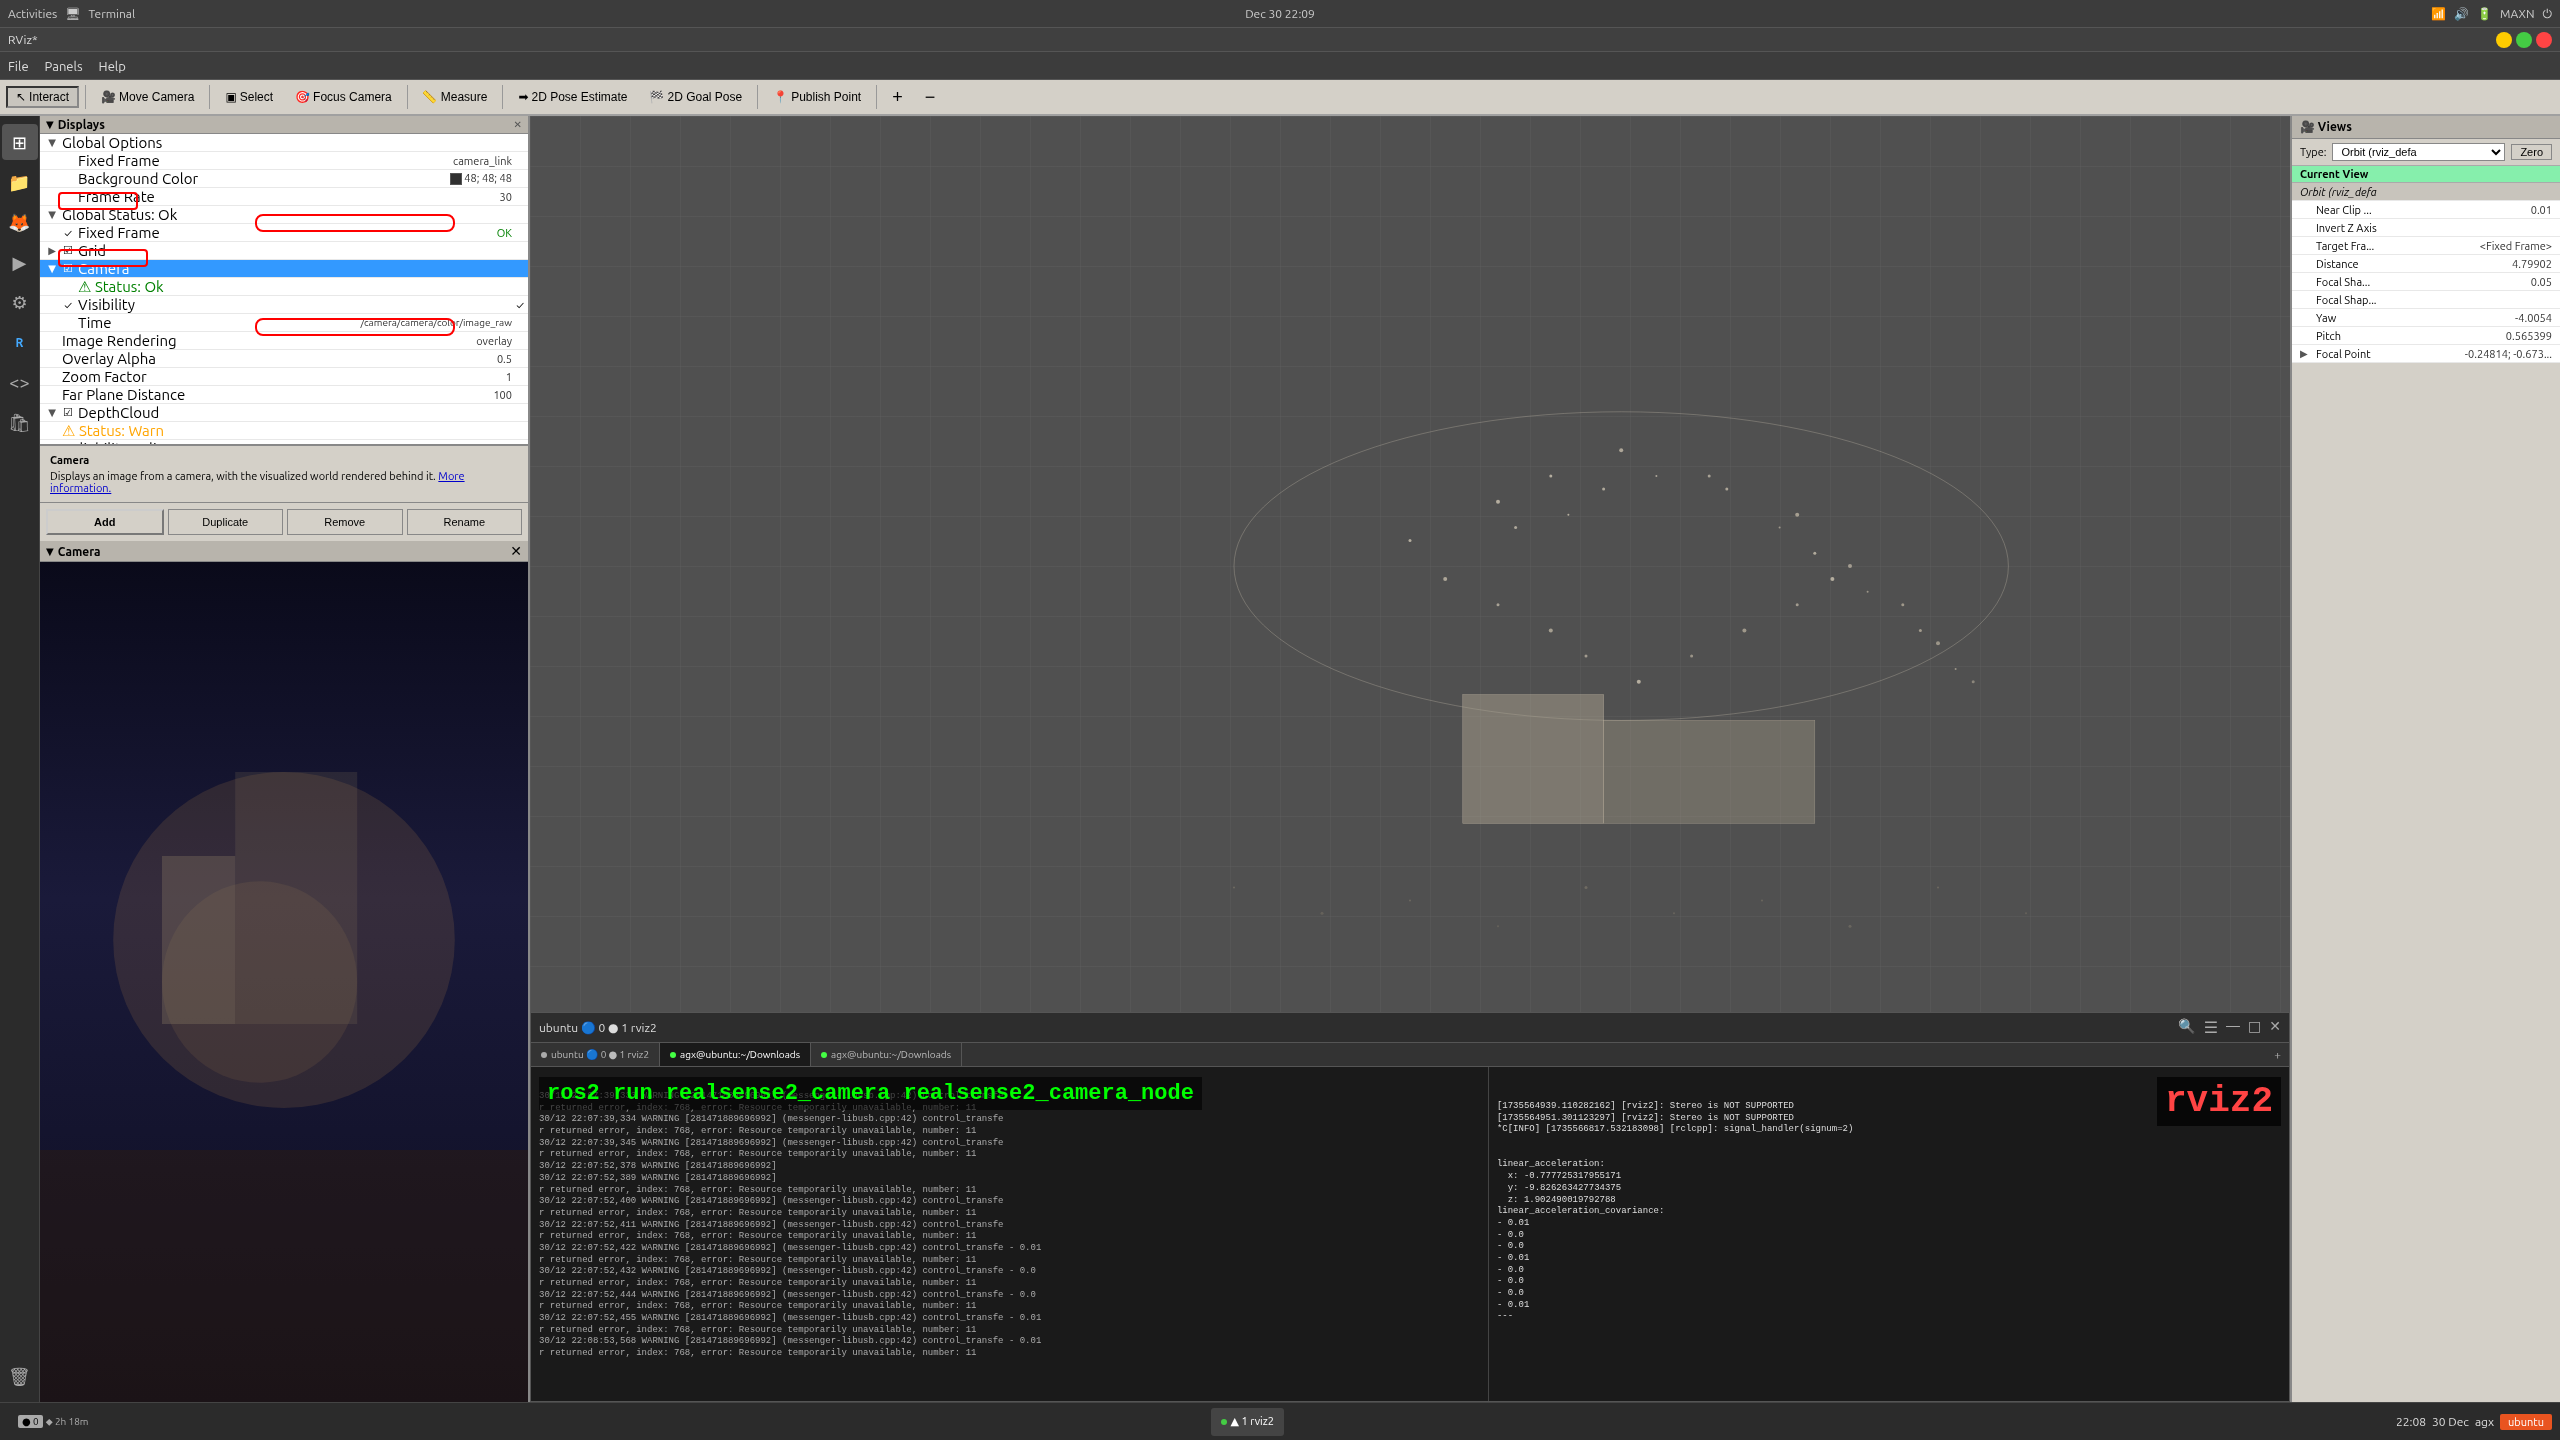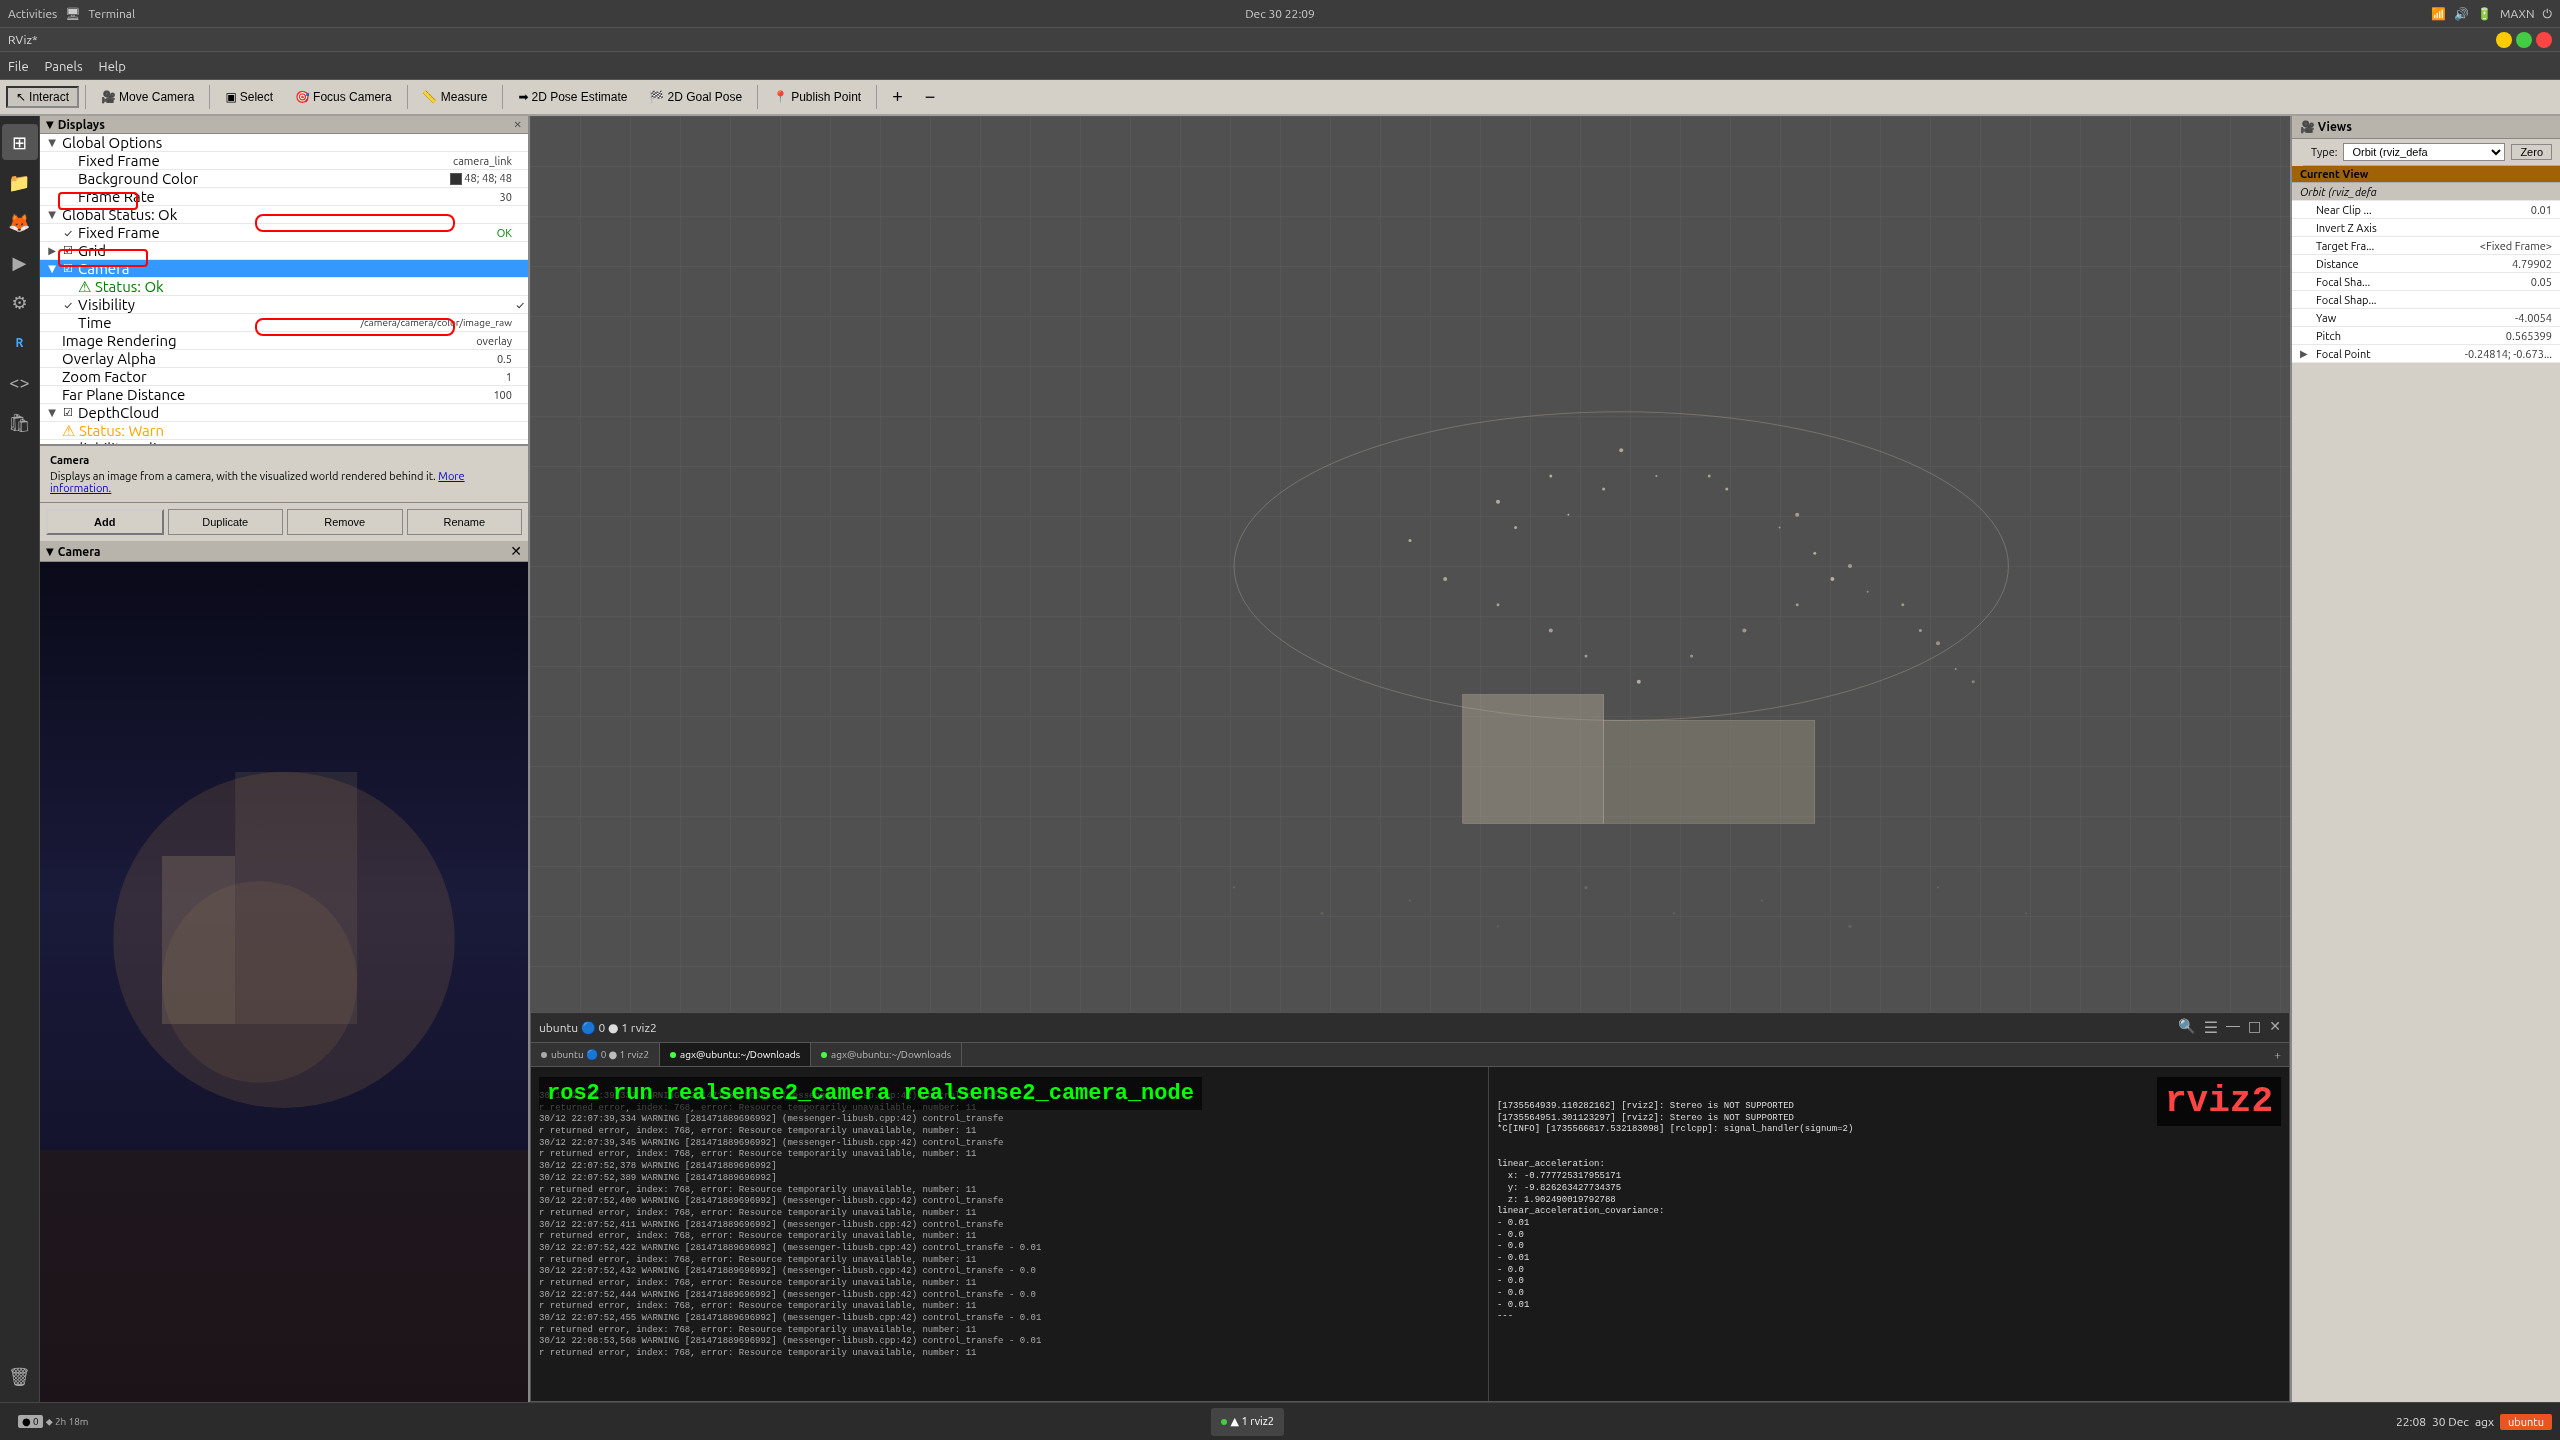--- a/index.html
+++ b/index.html
@@ -249,39 +249,38 @@
     }
     .views-type-row {
       display: flex;
       align-items: center;
       padding: 4px 8px;
       gap: 6px;
       font-size: 11px;
       color: #000;
       background: #d4d0c8;
       border-bottom: 1px solid #aaa;
-      margin-left: 11px;
     }
     .views-type-dropdown {
       background: #fff;
       border: 1px solid #888;
       padding: 1px 4px;
       font-size: 11px;
       flex: 1;
     }
     .views-zero-btn {
       background: #d4d0c8;
       border: 1px solid #888;
       padding: 1px 8px;
       font-size: 11px;
       cursor: pointer;
     }
 
     .view-section-header {
-      background: #a16207;
+      background: #86efac;
       padding: 2px 8px;
       font-weight: bold;
       font-size: 11px;
       color: #000;
       border-bottom: 1px solid #aaa;
     }
     .view-property {
       display: flex;
       align-items: center;
       padding: 1px 8px;

